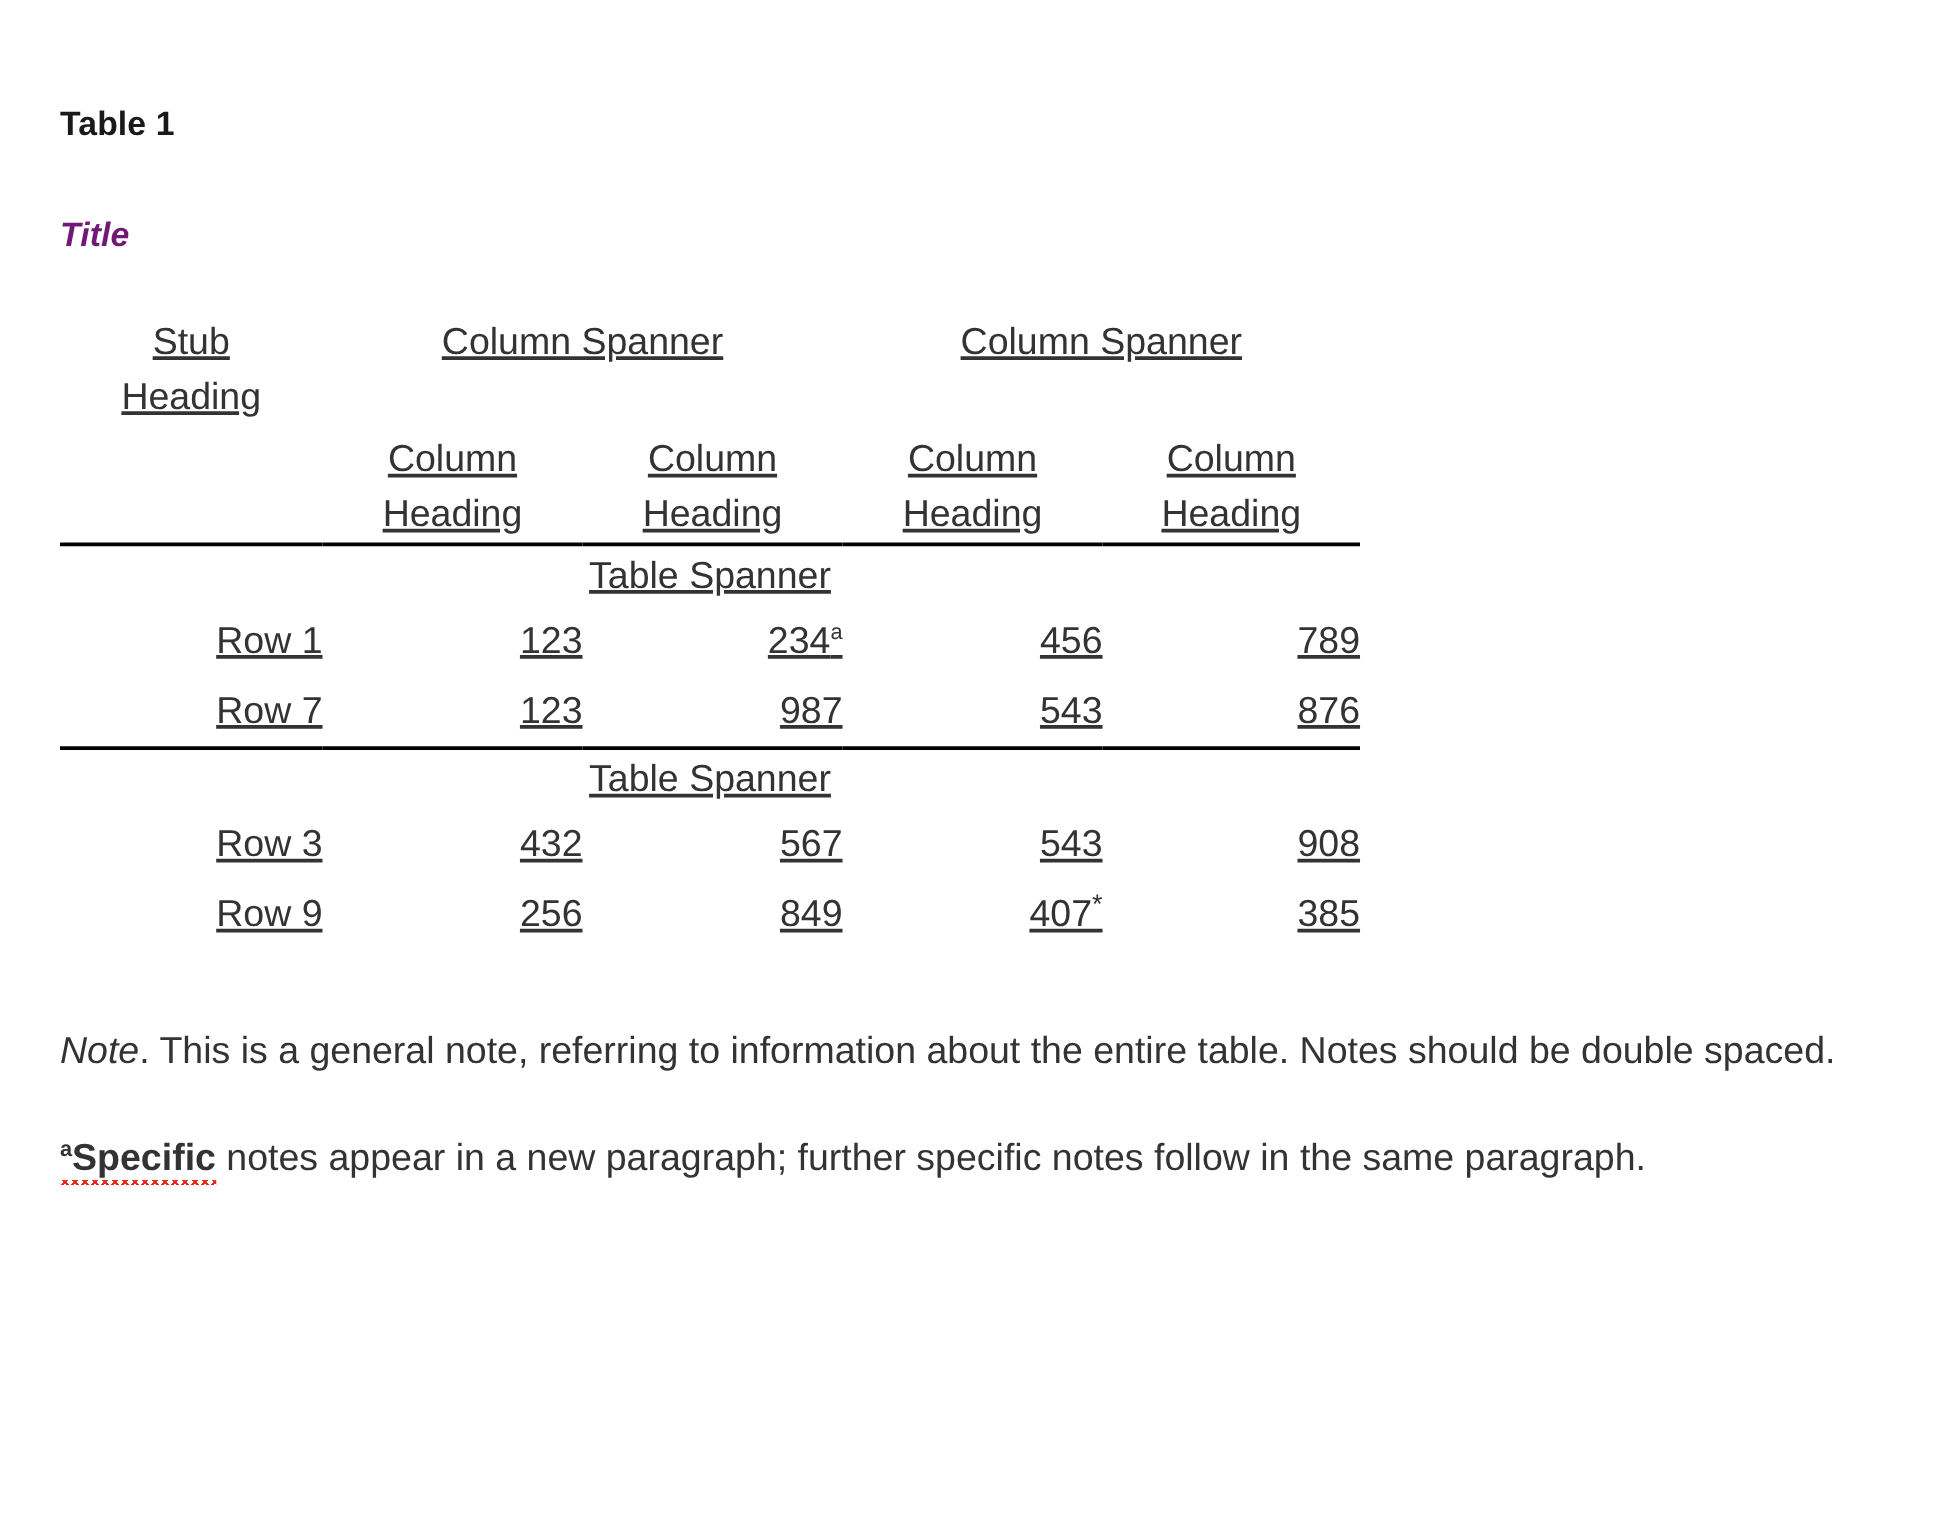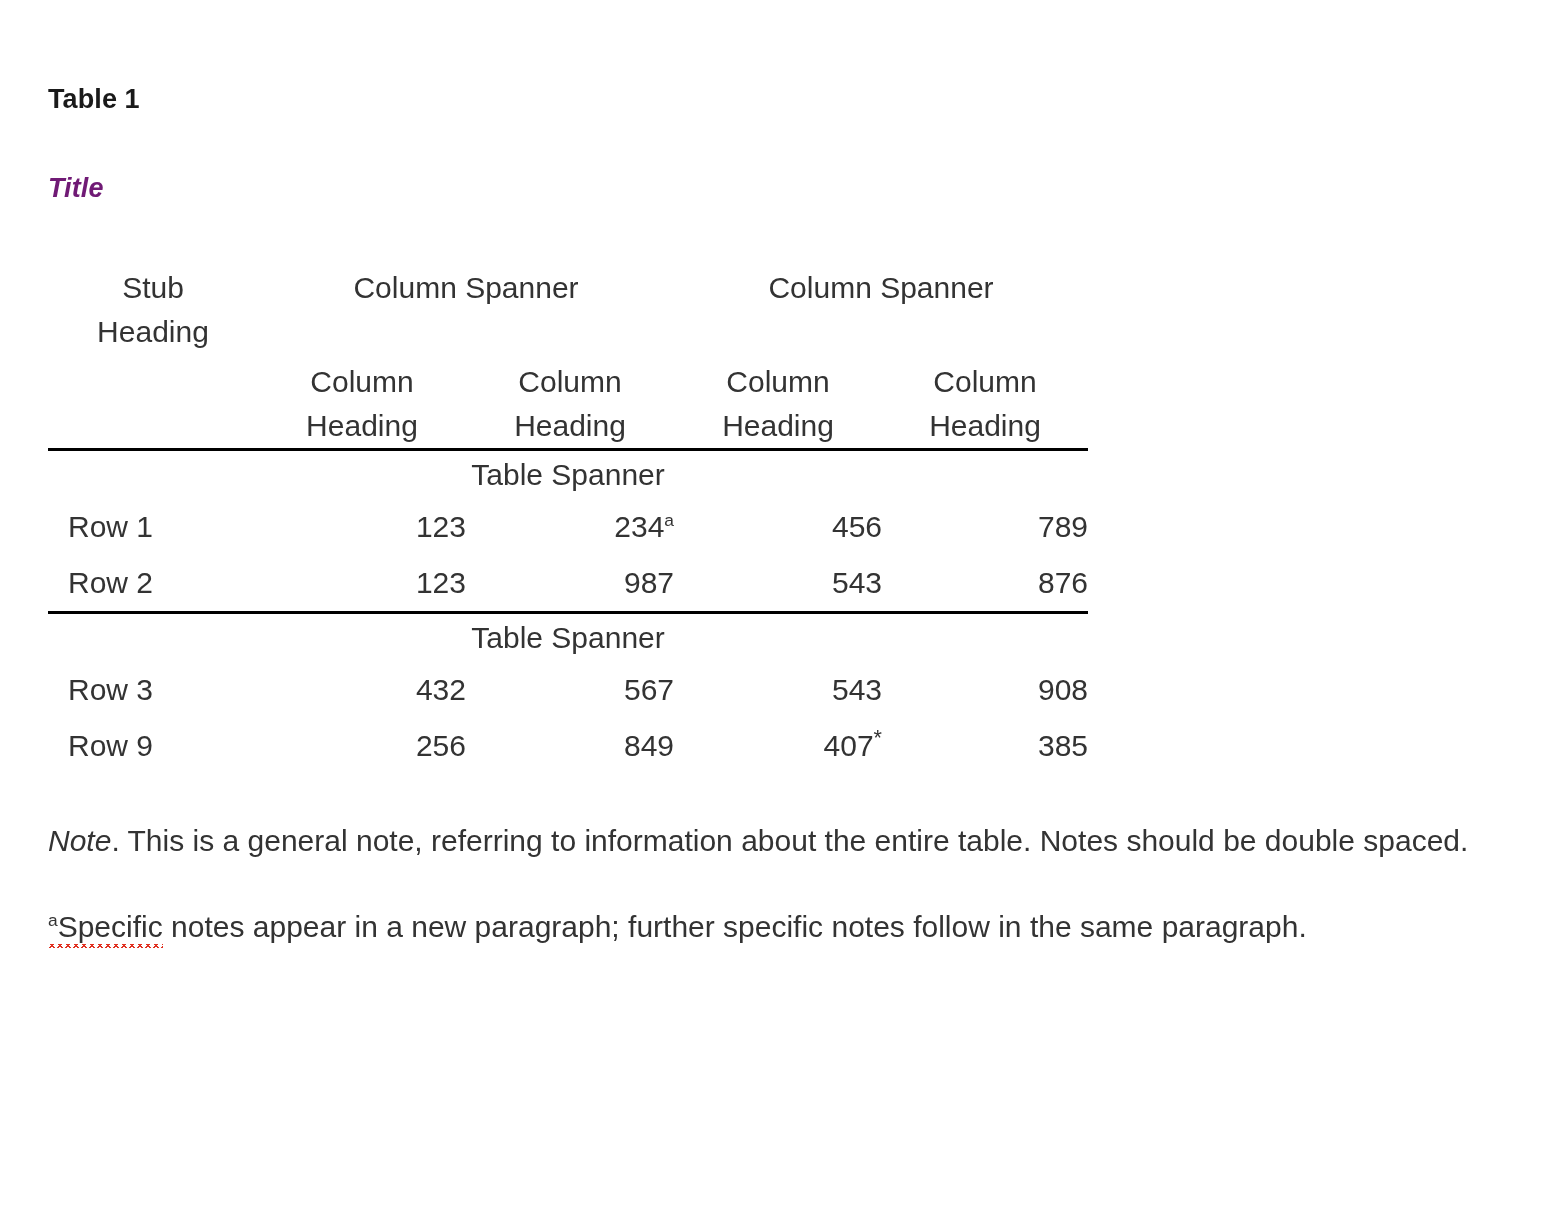--- a/index.html
+++ b/index.html
@@ -43,22 +43,23 @@
     font-weight: bold;
     font-style: italic;
     color: #701a75;
     letter-spacing: 0.1px;
   }
 
   
   .apa-table {
     position: absolute;
     left: 48px;
-    top: 218px;
+    top: 204px;
     width: 1040px;
+    text-decoration: underline;
   }
 
   .apa-table table {
     border-collapse: collapse;
     width: 1040px;
     table-layout: fixed;
   }
 
   .apa-table td, .apa-table th {
     padding: 0;
@@ -112,21 +113,21 @@
     text-align: center;
     padding-top: 2px !important;
     padding-bottom: 2px !important;
   }
 
   .data-row td {
     line-height: 56px;
     height: 56px;
   }
   .data-row td.rowlabel {
-    text-align: left;
+    text-align: right;
     padding-left: 20px !important;
   }
   .data-row td.num {
     text-align: right;
   }
 
   sup.note-mark {
     font-size: 0.58em;
     vertical-align: super;
     line-height: 0;
@@ -157,20 +158,21 @@
   .spellcheck {
     position: relative;
     display: inline;
     background-repeat: repeat-x;
     background-position: left bottom;
     background-size: 8px 4px;
     background-image:
       linear-gradient(45deg, transparent 45%, #e03020 45%, #e03020 62%, transparent 62%),
       linear-gradient(-45deg, transparent 45%, #e03020 45%, #e03020 62%, transparent 62%);
     padding-bottom: 5px;
+    font-weight: bold;
   }
   .caret {
     display: inline-block;
     width: 2px;
     height: 34px;
     background: #111111;
     vertical-align: -6px;
     margin-left: 1px;
   }
 </style>
@@ -237,21 +239,21 @@
 
         <tr class="data-row">
           <td class="rowlabel">Row 1</td>
           <td class="num"><span>123</span></td>
           <td class="num"><span>234</span><sup class="note-mark">a</sup></td>
           <td class="num"><span>456</span></td>
           <td class="num"><span>789</span></td>
         </tr>
 
         <tr class="data-row">
-          <td class="rowlabel">Row 2</td>
+          <td class="rowlabel">Row 7</td>
           <td class="num"><span>123</span></td>
           <td class="num"><span>987</span></td>
           <td class="num"><span>543</span></td>
           <td class="num"><span>876</span></td>
         </tr>
 
         <tr class="rule-full">
           <td colspan="5"></td>
         </tr>
 

